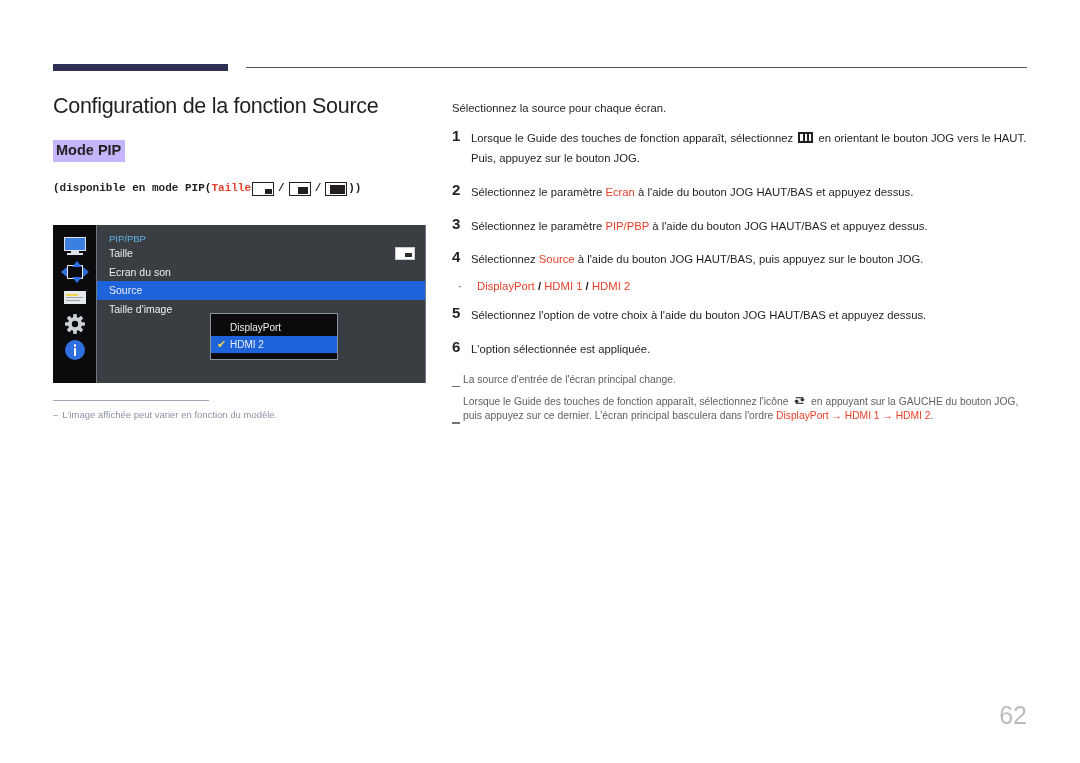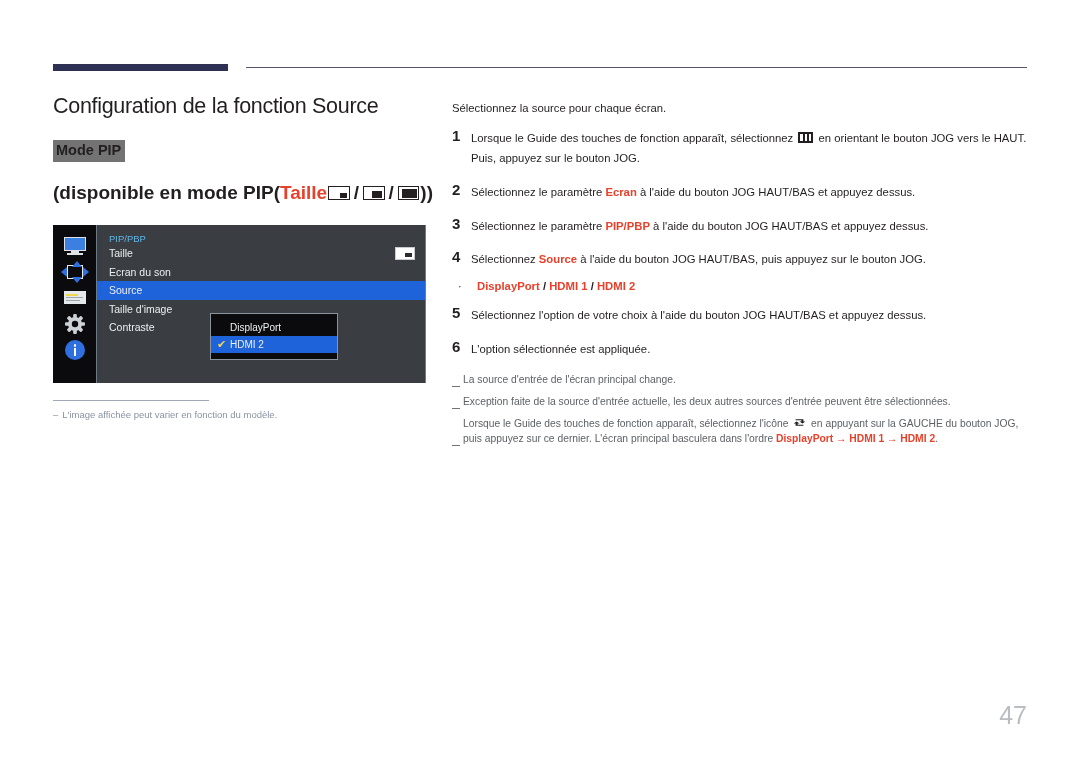--- a/index.html
+++ b/index.html
@@ -52,35 +52,35 @@
     font-size: 21.5px;
     font-weight: normal;
     letter-spacing: -0.3px;
     color: #231f20;
     margin: 0;
     line-height: 1.1;
   }
   #mode-pip-badge {
     display: inline-block;
     margin-top: 21px;
-    background: #737373;
+    background: #c4b5fd;
     color: #231f20;
     font-size: 14.5px;
     font-weight: bold;
     padding: 2px 4px 3px 3px;
     line-height: 1.2;
   }
   #availability-line {
     margin-top: 20px;
-    font-size: 19px;
+    font-size: 11px;
     font-weight: bold;
     color: #231f20;
     display: flex;
-    align-items: center;
     white-space: nowrap;
+    font-family: Liberation Mono, monospace;
   }
   #availability-line .red {
     color: #e8412b;
   }
   .sep {
     padding: 0 3px;
     font-weight: bold;
   }
 
   
@@ -311,21 +311,21 @@
     color: #231f20;
     line-height: 1.4;
   }
   .bullet-body {
     font-size: 11.3px;
     font-weight: bold;
     color: #231f20;
     line-height: 1.4;
   }
   .red { color: #e8412b; }
-  .red-b { color: #e8412b; font-weight: bold; }
+  .red-b { color: #e8412b; font-weight: normal; }
   .bold { font-weight: bold; }
 
   
   #notes {
     margin-top: 6px;
   }
   .note {
     display: flex;
     align-items: flex-end;
     margin-bottom: 8px;
@@ -478,23 +478,20 @@
     </div>
 
     <div class="osd-row selected">
       <span class="lbl">Source</span>
     </div>
 
     <div class="osd-row">
       <span class="lbl">Taille d'image</span>
     </div>
 
-    <div class="osd-row">
-      <span class="lbl">Contraste</span>
-    </div>
 
     <div id="osd-submenu">
       <div class="sub-row">
         <span class="sub-check"></span>
         <span>DisplayPort</span>
       </div>
       <div class="sub-row selected">
         <span class="sub-check">✔</span>
         <span>HDMI 2</span>
       </div>
@@ -544,32 +541,26 @@
         <div class="step-body"><span>L'option sélectionnée est appliquée.</span></div>
       </div>
     </div>
 
   <div id="notes">
       <div class="note">
         <div class="note-dash">
           <span></span>
         </div>
         <div class="note-body"><span>La source d'entrée de l'écran principal change.</span></div>
-      </div>
-      <div class="note">
-        <div class="note-dash">
-          <span></span>
-        </div>
-        <div class="note-body"><span>Exception faite de la source d'entrée actuelle, les deux autres sources d'entrée peuvent être sélectionnées.</span></div>
       </div>
       <div class="note">
         <div class="note-dash">
           <span></span>
         </div>
         <div class="note-body"><span>Lorsque le Guide des touches de fonction apparaît, sélectionnez l'icône </span><span class="swap-glyph"><svg width="13" height="11" viewBox="0 0 13 11">
               <path d="M2.6 2.2 H10.4 V4.4 H12.4 L9.4 6.6 L6.4 4.4 H8.4 V3.2 H2.6 Z" fill="#231f20"></path>
               <path d="M10.4 8.8 H2.6 V6.6 H0.6 L3.6 4.4 L6.6 6.6 H4.6 V7.8 H10.4 Z" fill="#231f20"></path>
             </svg></span><span> en appuyant sur la GAUCHE du bouton JOG, puis appuyez sur ce dernier. L'écran principal basculera dans l'ordre </span><span class="red-b">DisplayPort</span><span class="red-b"> → </span><span class="red-b">HDMI 1</span><span class="red-b"> → </span><span class="red-b">HDMI 2</span><span>.</span></div>
       </div>
     </div>
 </div>
 
-<div id="page-number">47</div>
+<div id="page-number">62</div>
 
 </body></html>

